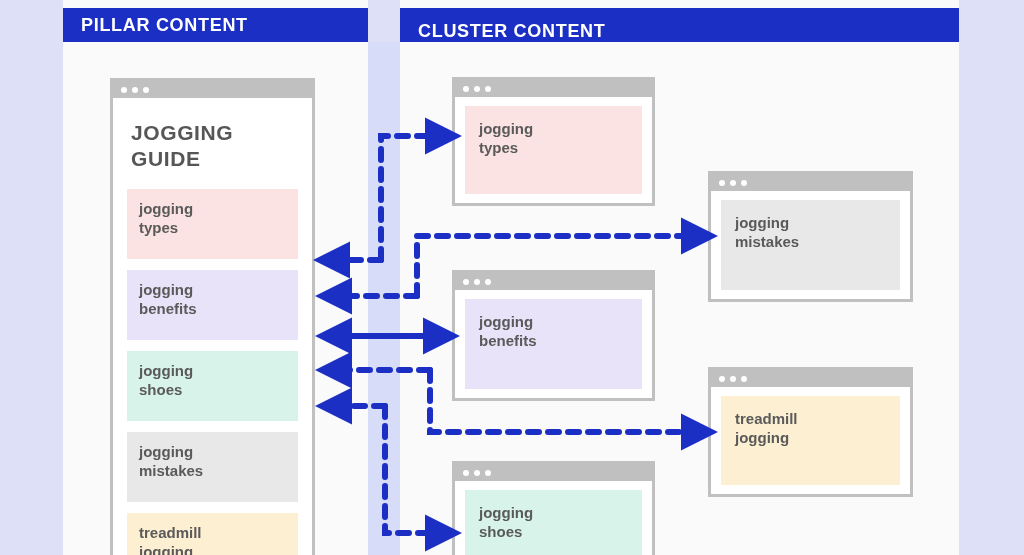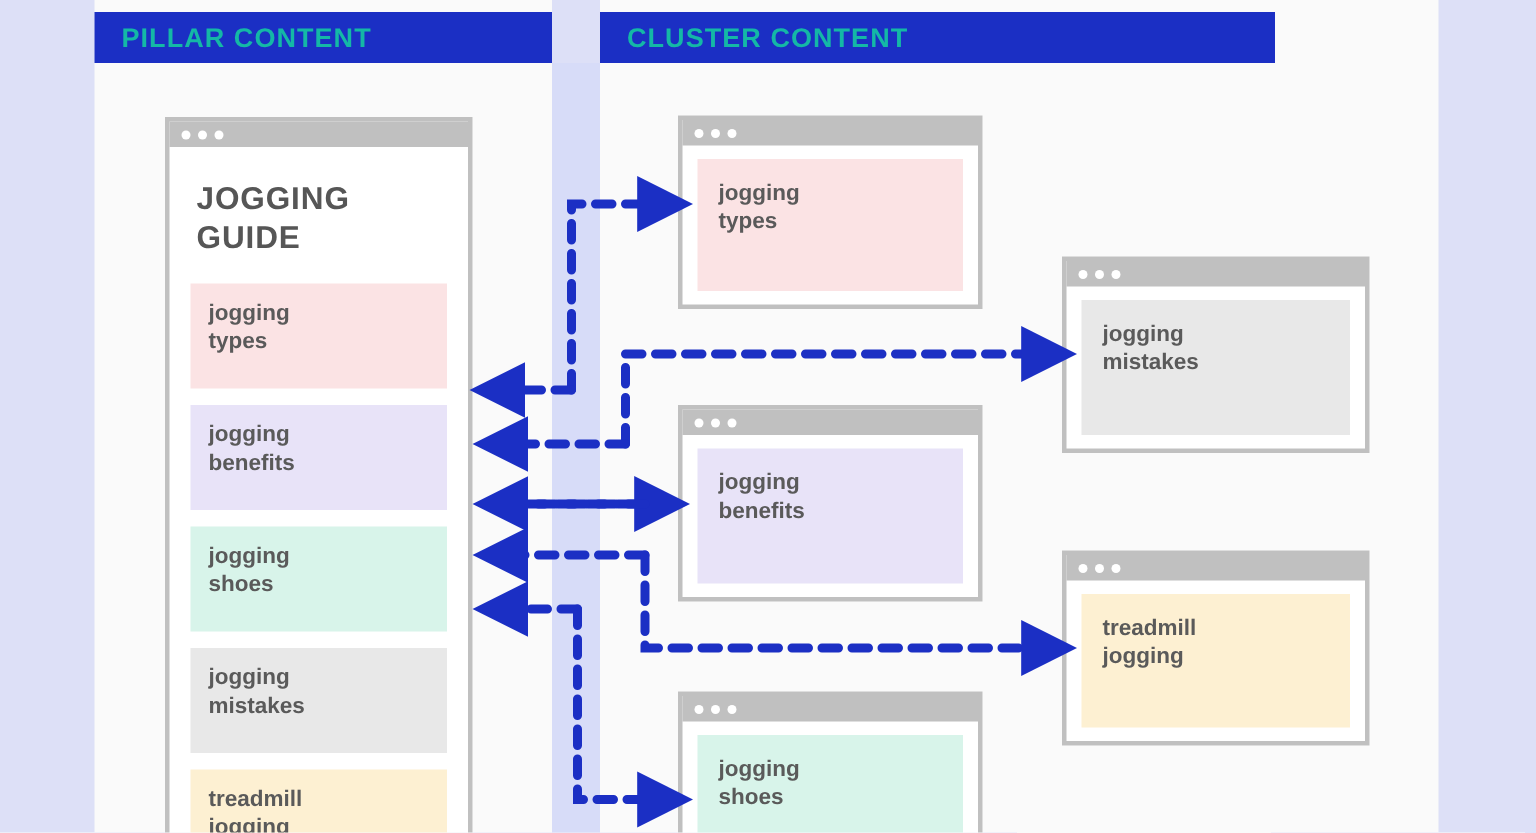--- a/index.html
+++ b/index.html
@@ -37,24 +37,24 @@
     left: 0;
     top: 8px;
     height: 34px;
     background: #1b2fc4;
     display: flex;
     align-items: center;
     box-sizing: border-box;
     padding-left: 18px;
   }
   #panel-pillar .panel-header { width: 305px; }
-  #panel-cluster .panel-header { width: 450px; }
+  #panel-cluster .panel-header { width: 559px; align-items: flex-end; }
 
   .panel-header-title {
-    color: #14b8a6;
+    color: #ffffff;
     font-size: 18px;
     font-weight: bold;
     letter-spacing: 0.7px;
   }
 
   
   #mid-spine {
     position: absolute;
     left: 368px;
     top: 0;

